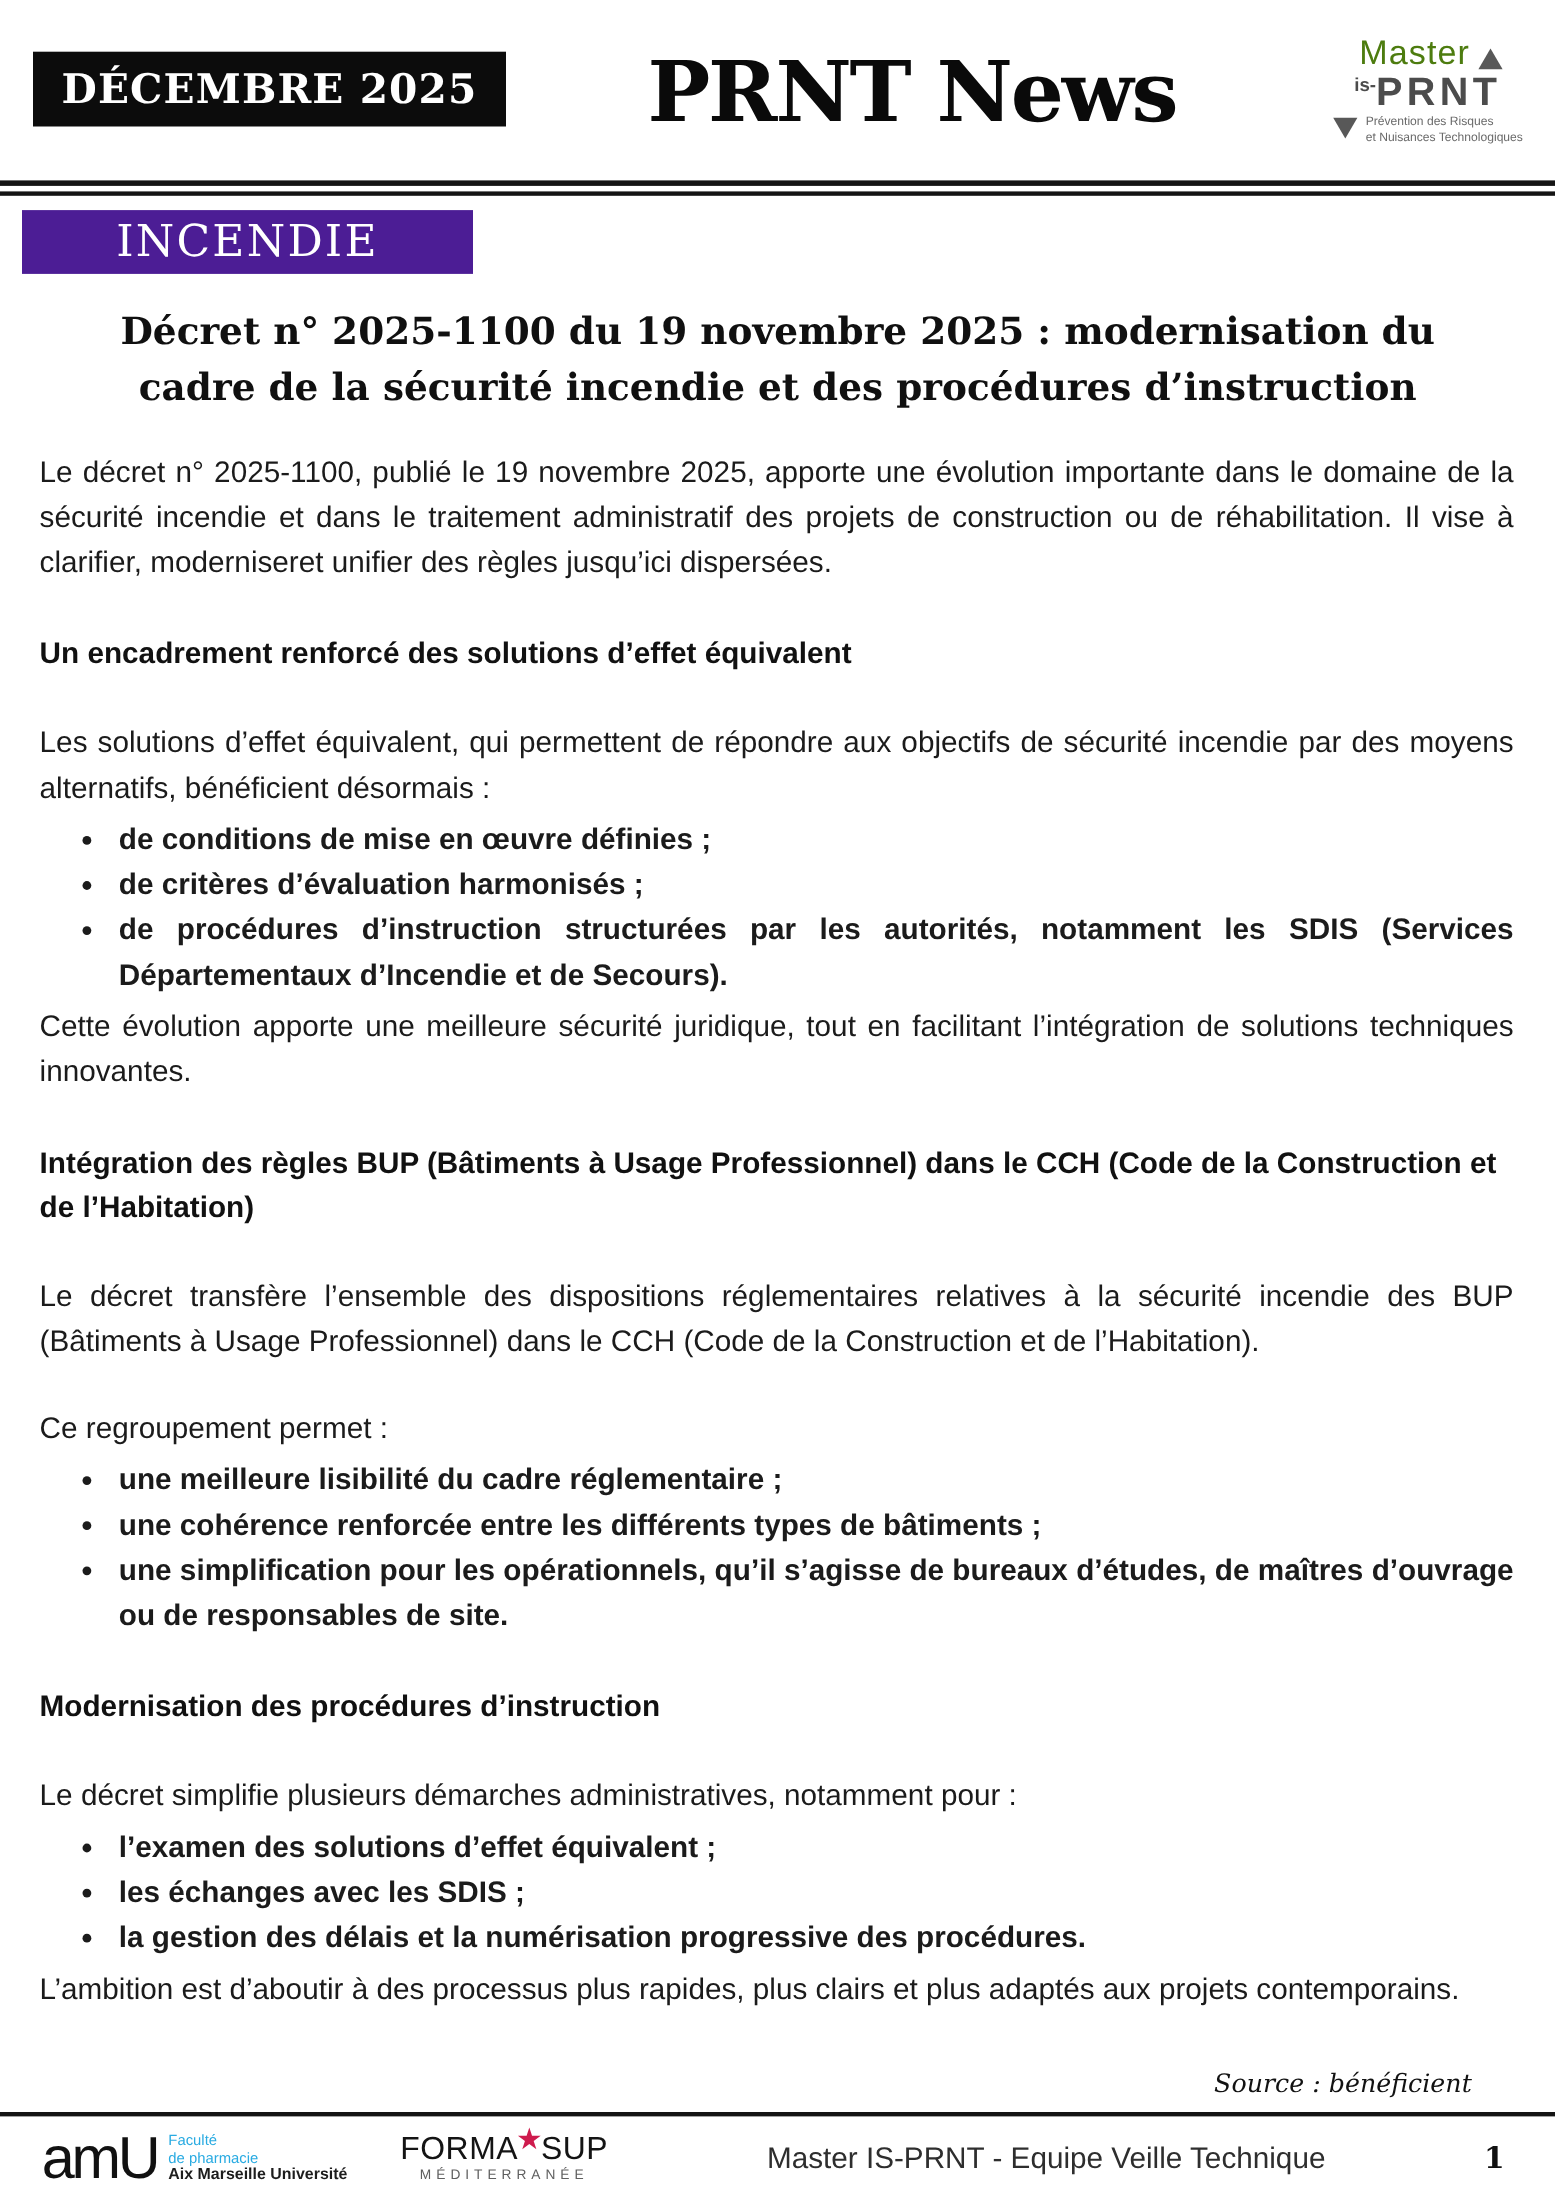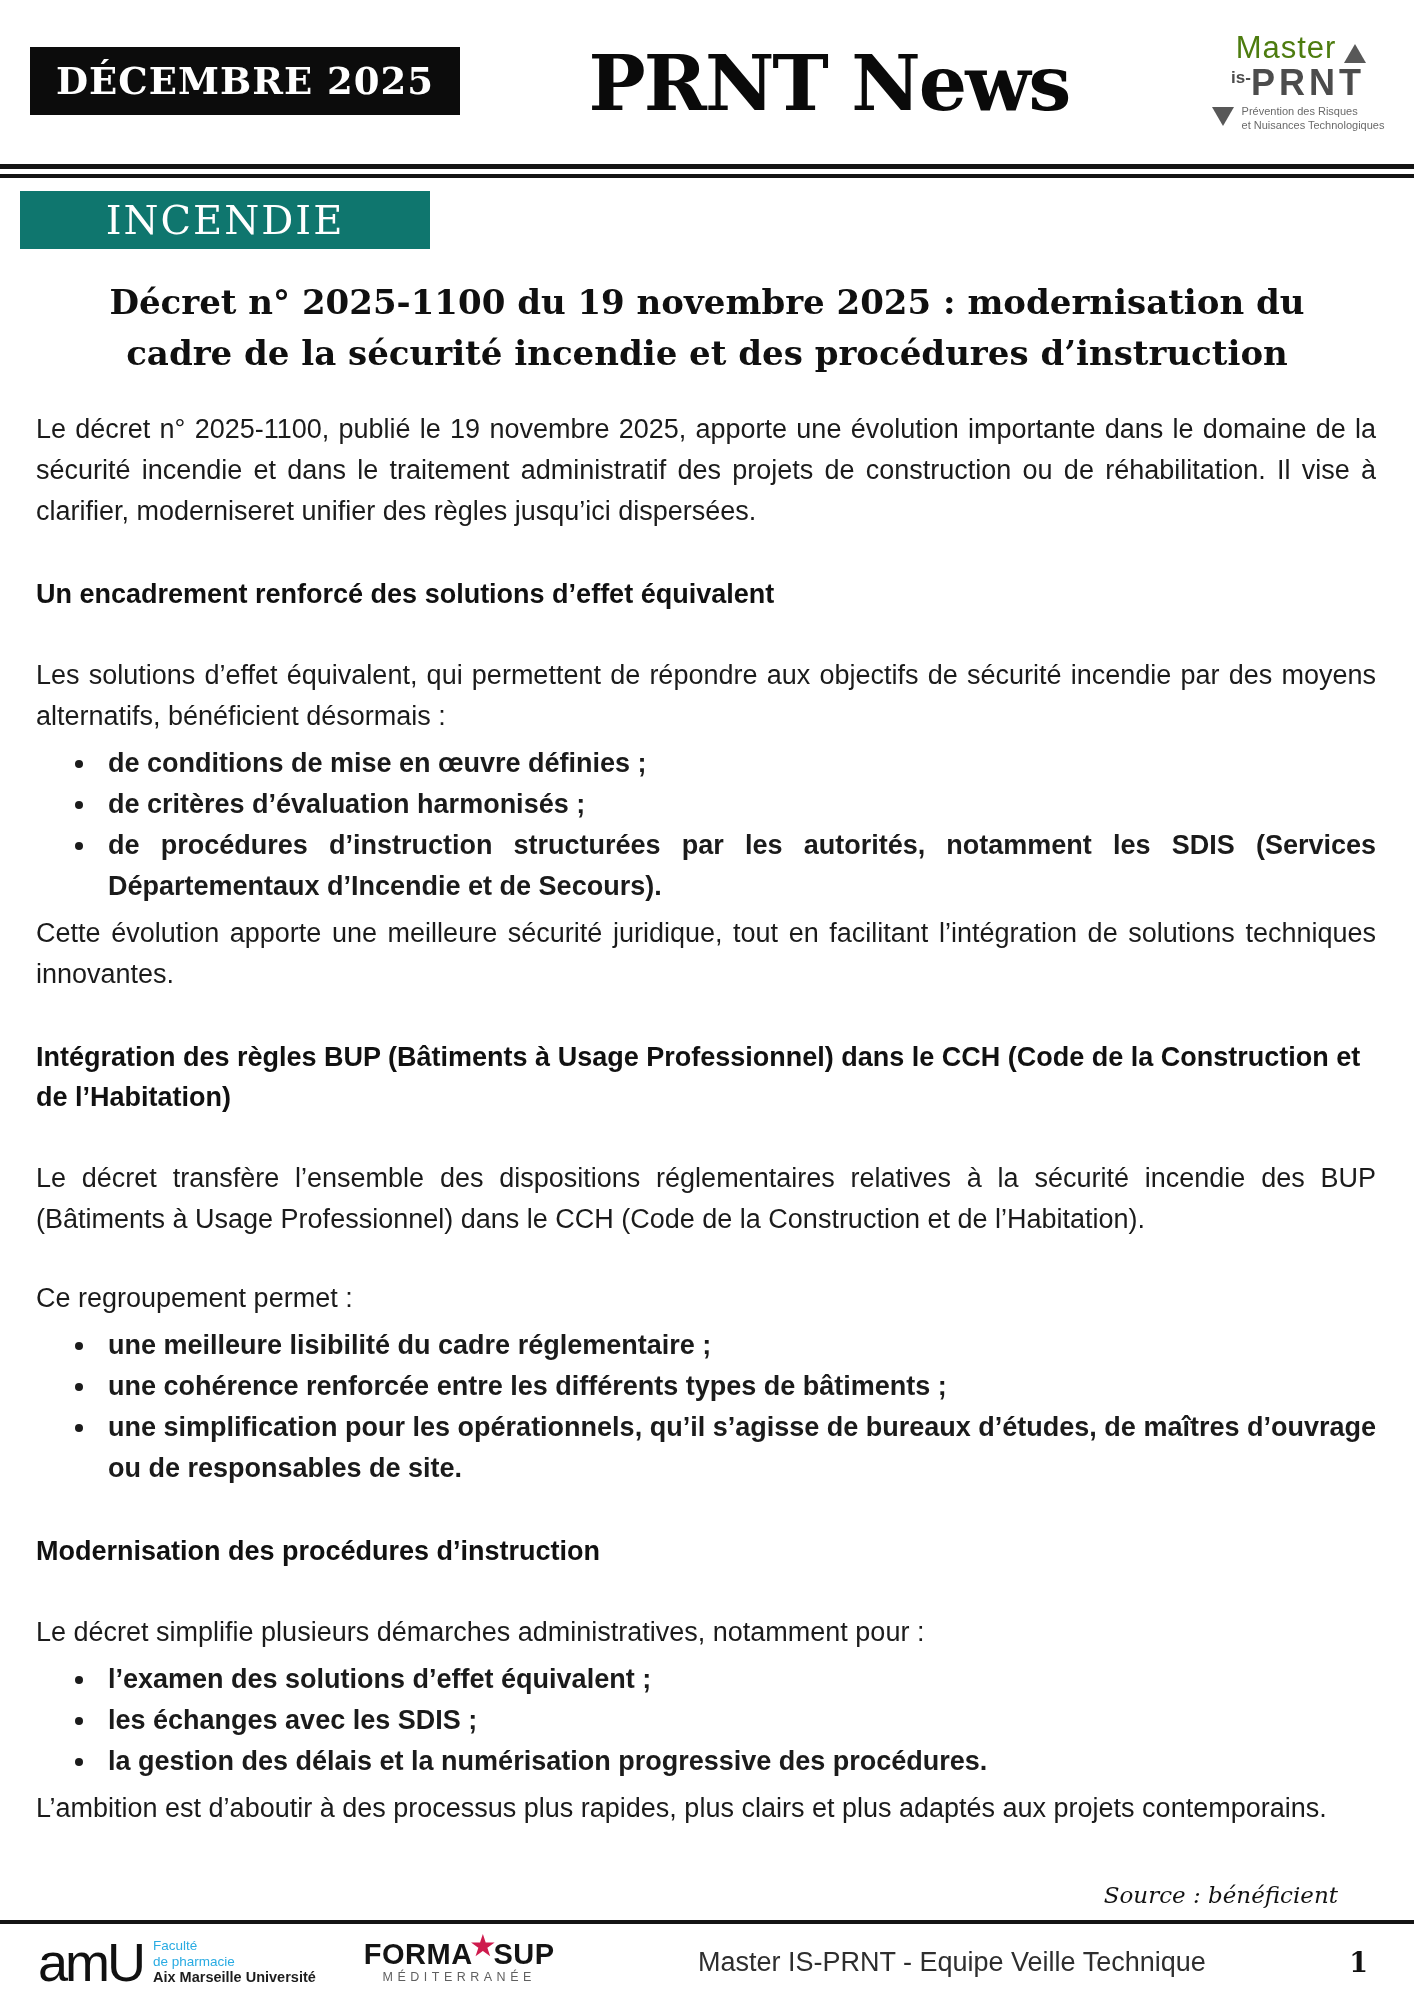--- a/index.html
+++ b/index.html
@@ -39,21 +39,21 @@
   .tri-down{width:0;height:0;border-left:11px solid transparent;border-right:11px solid transparent;border-top:19px solid #585858;margin-top:2px;}
   .logo-tagline{font-size:11px;color:#6a6a6a;line-height:1.25;text-align:left;}
   .logo-tagline span{display:block;}
   
   .double-rule{
     margin-top:12px;height:5px;
     border-top:5px solid #141414;border-bottom:4px solid #141414;
   }
   .category-banner{
     margin:13px 0 0 20px;width:410px;height:58px;
-    background:#0f766e;color:#ffffff;
+    background:#4c1d95;color:#ffffff;
     font-family:"DejaVu Serif","Liberation Serif",serif;
     font-size:40px;letter-spacing:2px;
     display:flex;align-items:center;justify-content:center;
   }
   
   .article-title{
     font-family:"DejaVu Serif","Liberation Serif",serif;
     font-weight:bold;font-size:34px;line-height:1.5;
     text-align:center;max-width:1260px;margin:28px auto 0;color:#101010;
   }
@@ -80,21 +80,21 @@
     position:absolute;left:0;right:0;bottom:0;height:80px;
     border-top:4px solid #141414;background:#fff;
     display:flex;align-items:center;padding:0 30px 0 38px;box-sizing:border-box;
   }
   .amu-logo{display:flex;align-items:center;gap:10px;flex:0 0 auto;}
   .amu-mark{font-size:54px;font-weight:500;letter-spacing:-3px;color:#111;line-height:0.9;}
   .amu-lines{display:flex;flex-direction:column;line-height:1.15;}
   .amu-blue{color:#29abe2;font-size:13.5px;}
   .amu-black{color:#1d1d1d;font-size:14.5px;font-weight:bold;}
   .formasup-logo{margin-left:48px;text-align:center;flex:0 0 auto;}
-  .formasup-top{font-size:29px;font-weight:700;color:#141414;letter-spacing:0.5px;line-height:1;}
+  .formasup-top{font-size:29px;font-weight:400;color:#141414;letter-spacing:0.5px;line-height:1;}
   .formasup-star{color:#ce1b4d;font-size:27px;position:relative;top:-9px;margin:0 -2px;}
   .formasup-sub{font-size:12.5px;letter-spacing:4.5px;color:#5f5f5f;margin-top:1px;}
   .footer-center{flex:1;text-align:center;font-size:27px;color:#2e2e2e;}
   .page-number{
     font-family:"DejaVu Serif","Liberation Serif",serif;
     font-weight:bold;font-size:27px;color:#111;margin-right:16px;flex:0 0 auto;
   }
 </style>
 </head>
 <body>

